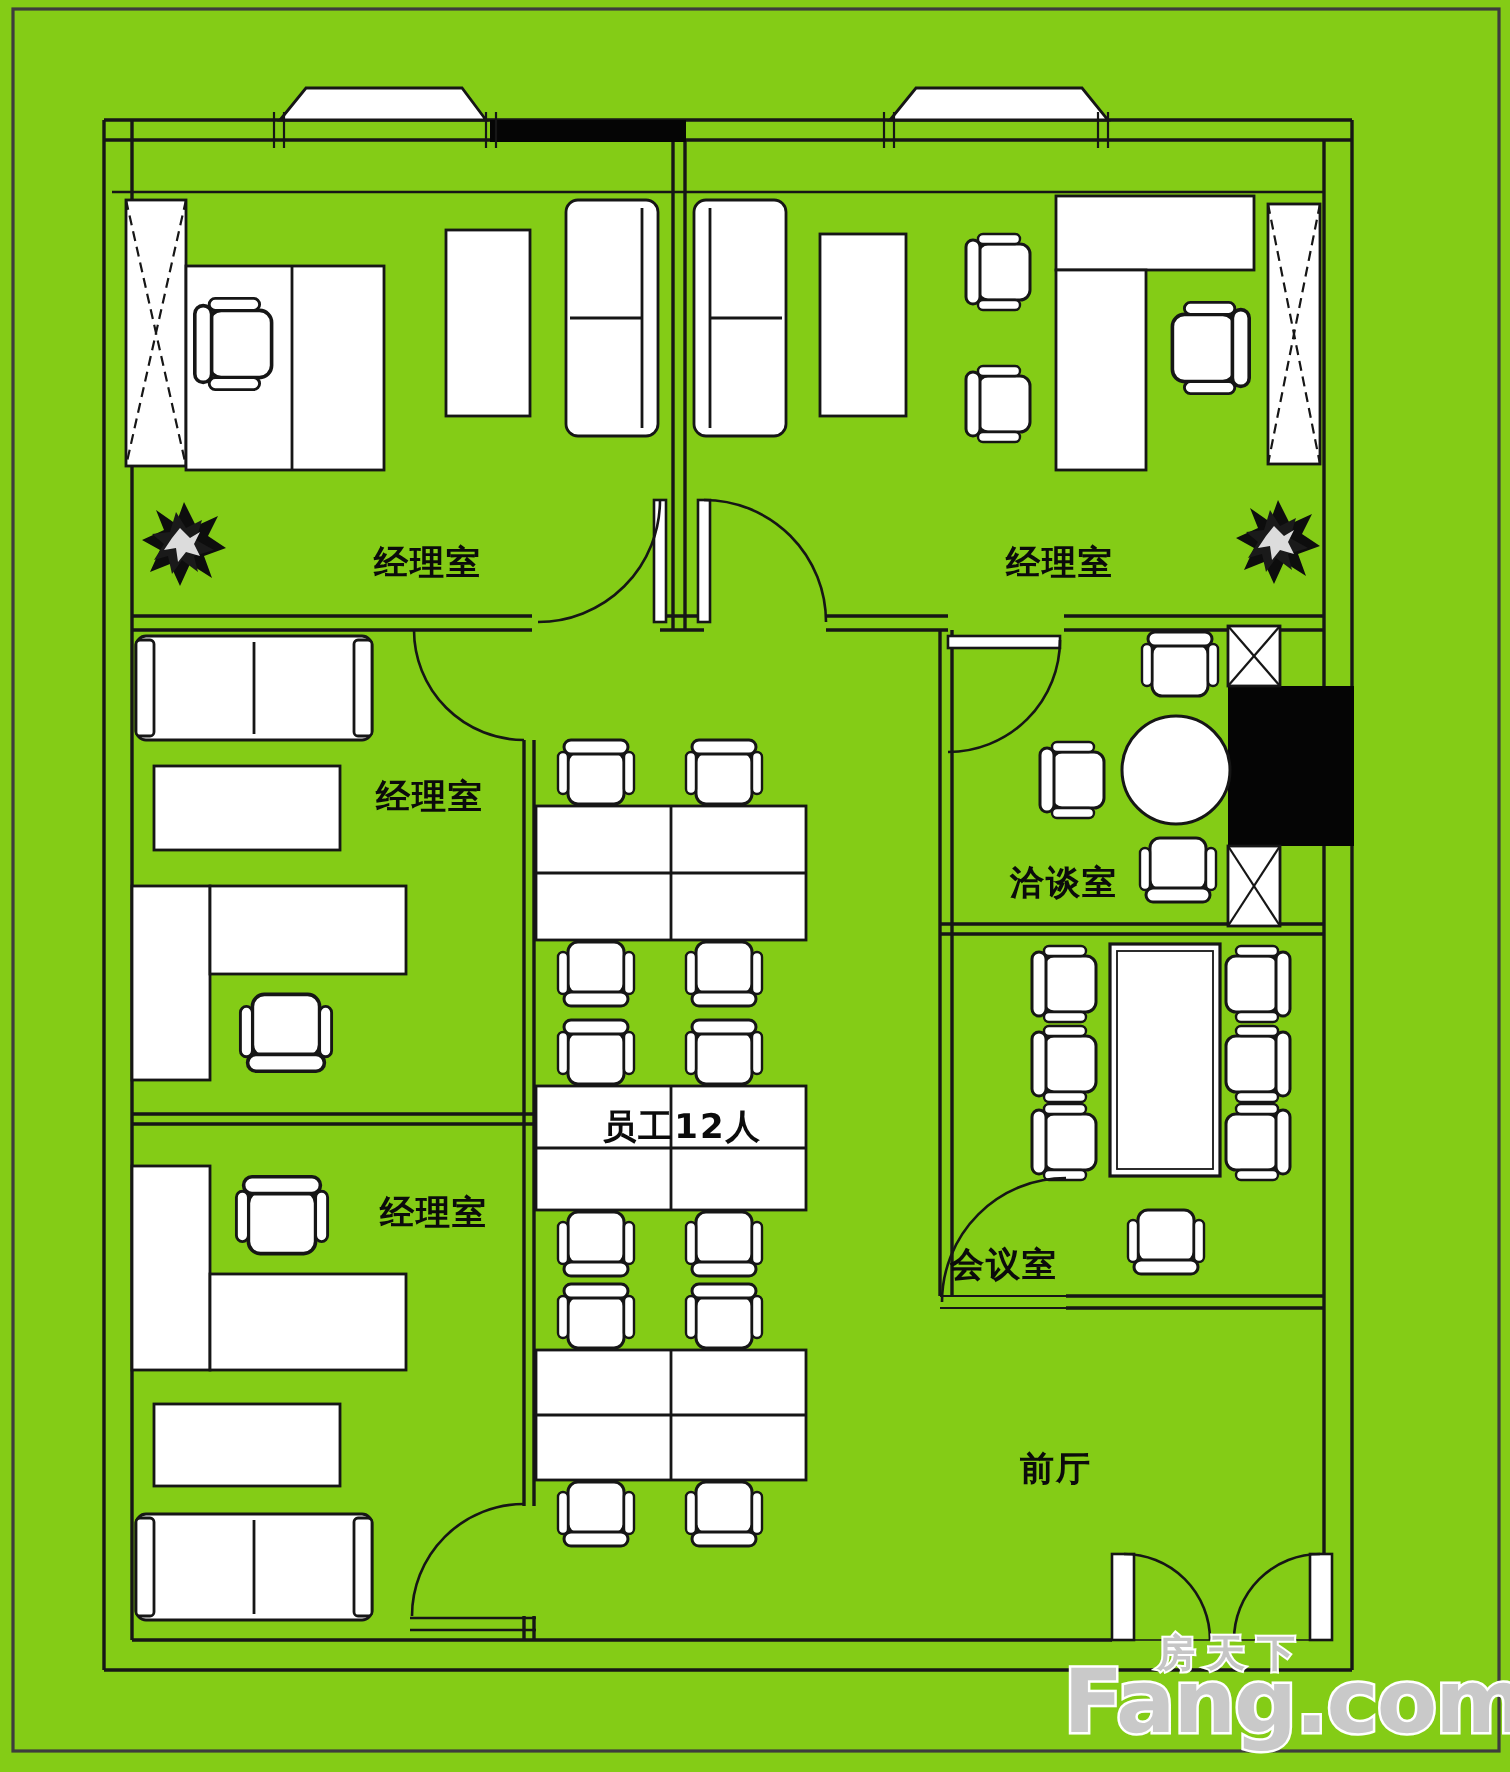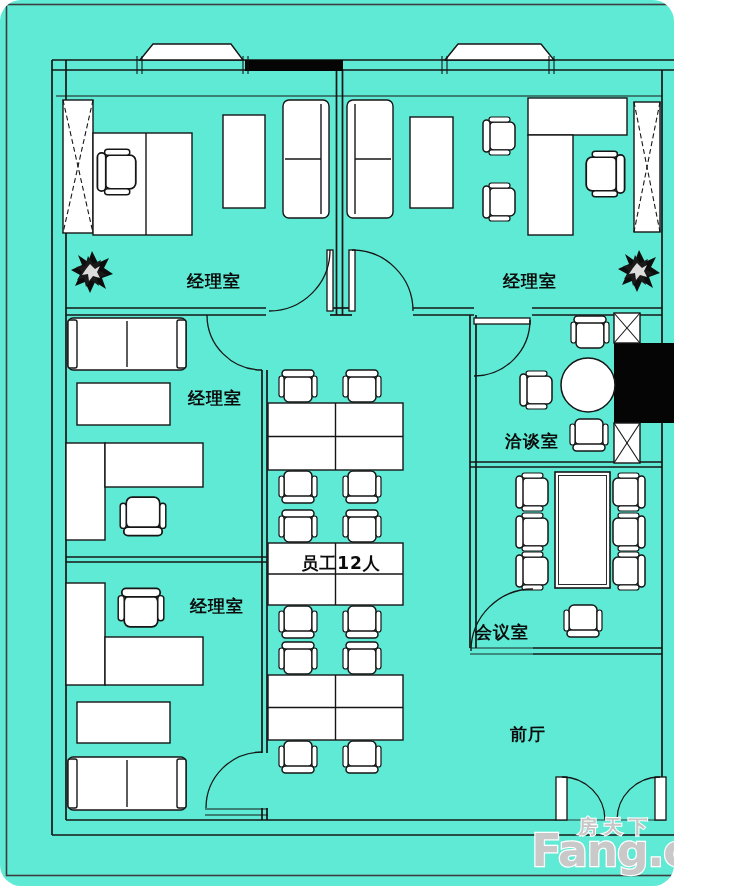--- a/index.html
+++ b/index.html
@@ -1,17 +1,17 @@
 <!DOCTYPE html>
 <html><head>
 <meta charset="utf-8">
 <style>
   html,body{margin:0;padding:0;background:#ffffff;}
-  .canvas{position:relative;width:674px;height:886px;background:#5eead4;overflow:hidden;
-          font-family:"DejaVu Sans","Liberation Sans",sans-serif;border-radius:21px;}
+  .canvas{position:relative;width:755px;height:886px;background:#84cc16;overflow:hidden;
+          font-family:"DejaVu Sans","Liberation Sans",sans-serif;}
   svg{position:absolute;left:0;top:0;}
   .room-label{font-family:"DejaVu Sans","Liberation Sans",sans-serif;font-weight:700;
               font-size:17px;fill:#0b0b0b;letter-spacing:1px;}
   .wm-cn{font-family:"DejaVu Sans","Liberation Sans",sans-serif;font-weight:700;font-size:19px;
          fill:#c6c6c6;stroke:#ffffff;stroke-width:2px;paint-order:stroke;letter-spacing:6px;}
   .wm-en{font-family:"DejaVu Sans","Liberation Sans",sans-serif;font-weight:800;font-size:44px;
          fill:#c9c9c9;stroke:#ffffff;stroke-width:2.5px;paint-order:stroke;letter-spacing:-1px;}
   line,path,rect,circle,polygon{vector-effect:none;}
 </style>
 </head>

